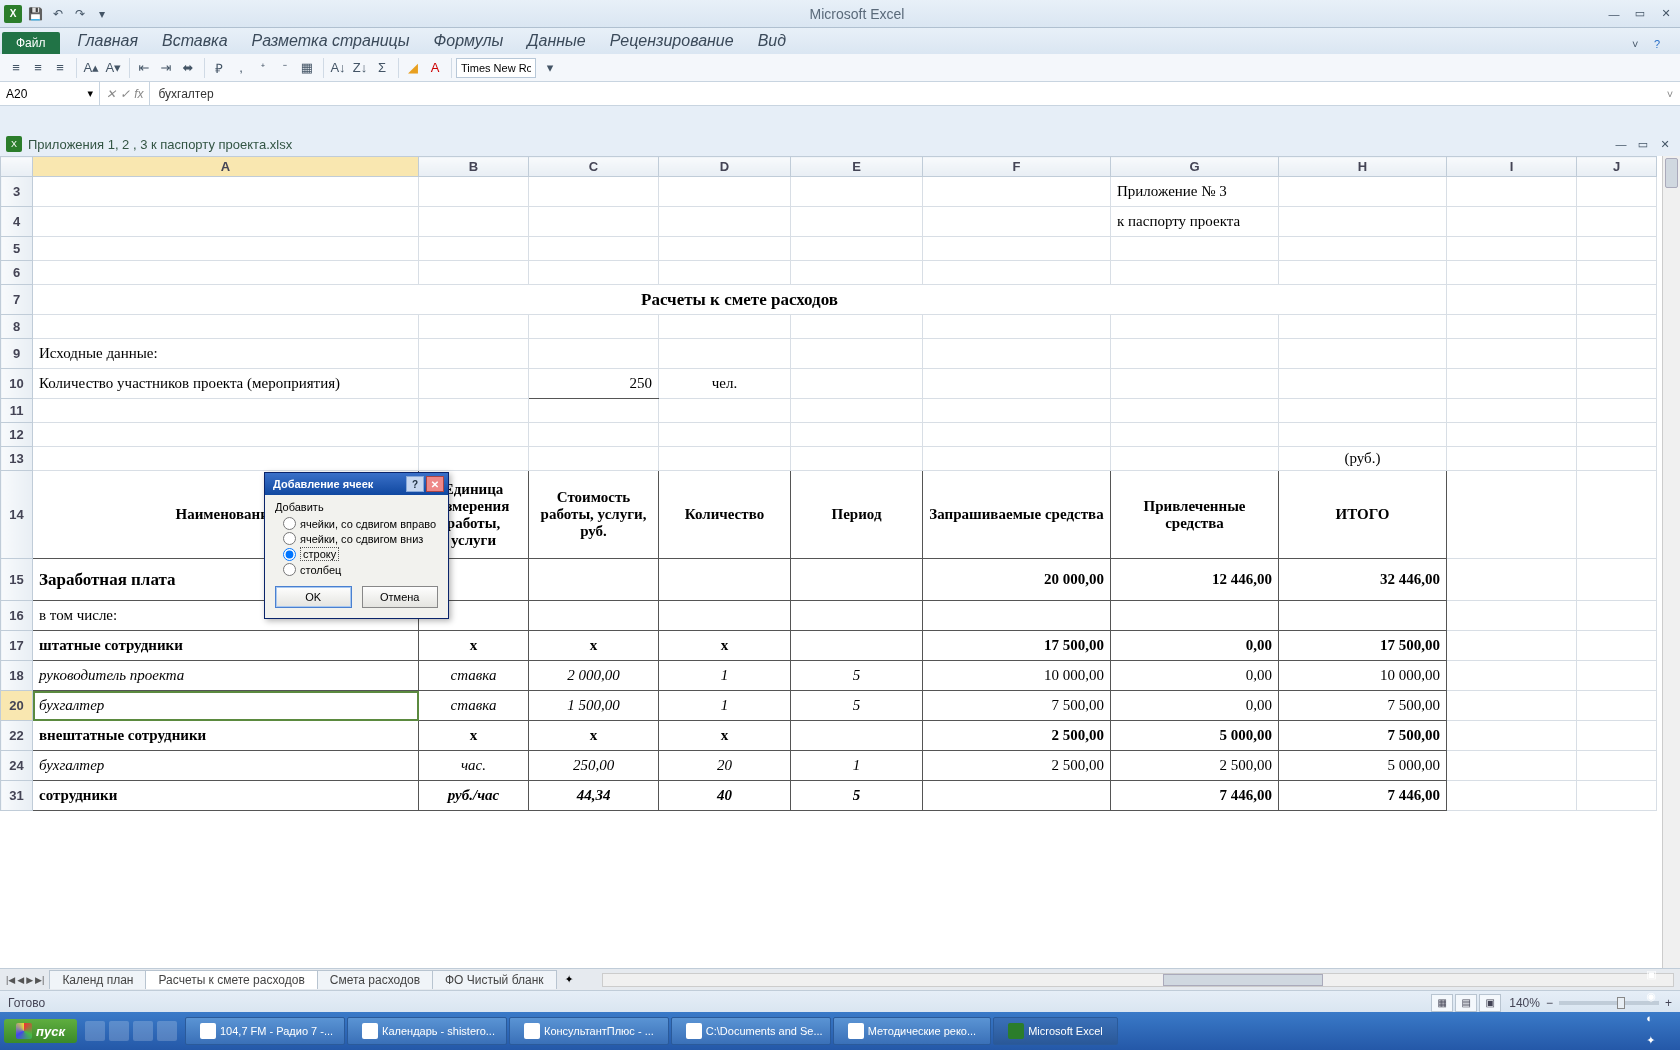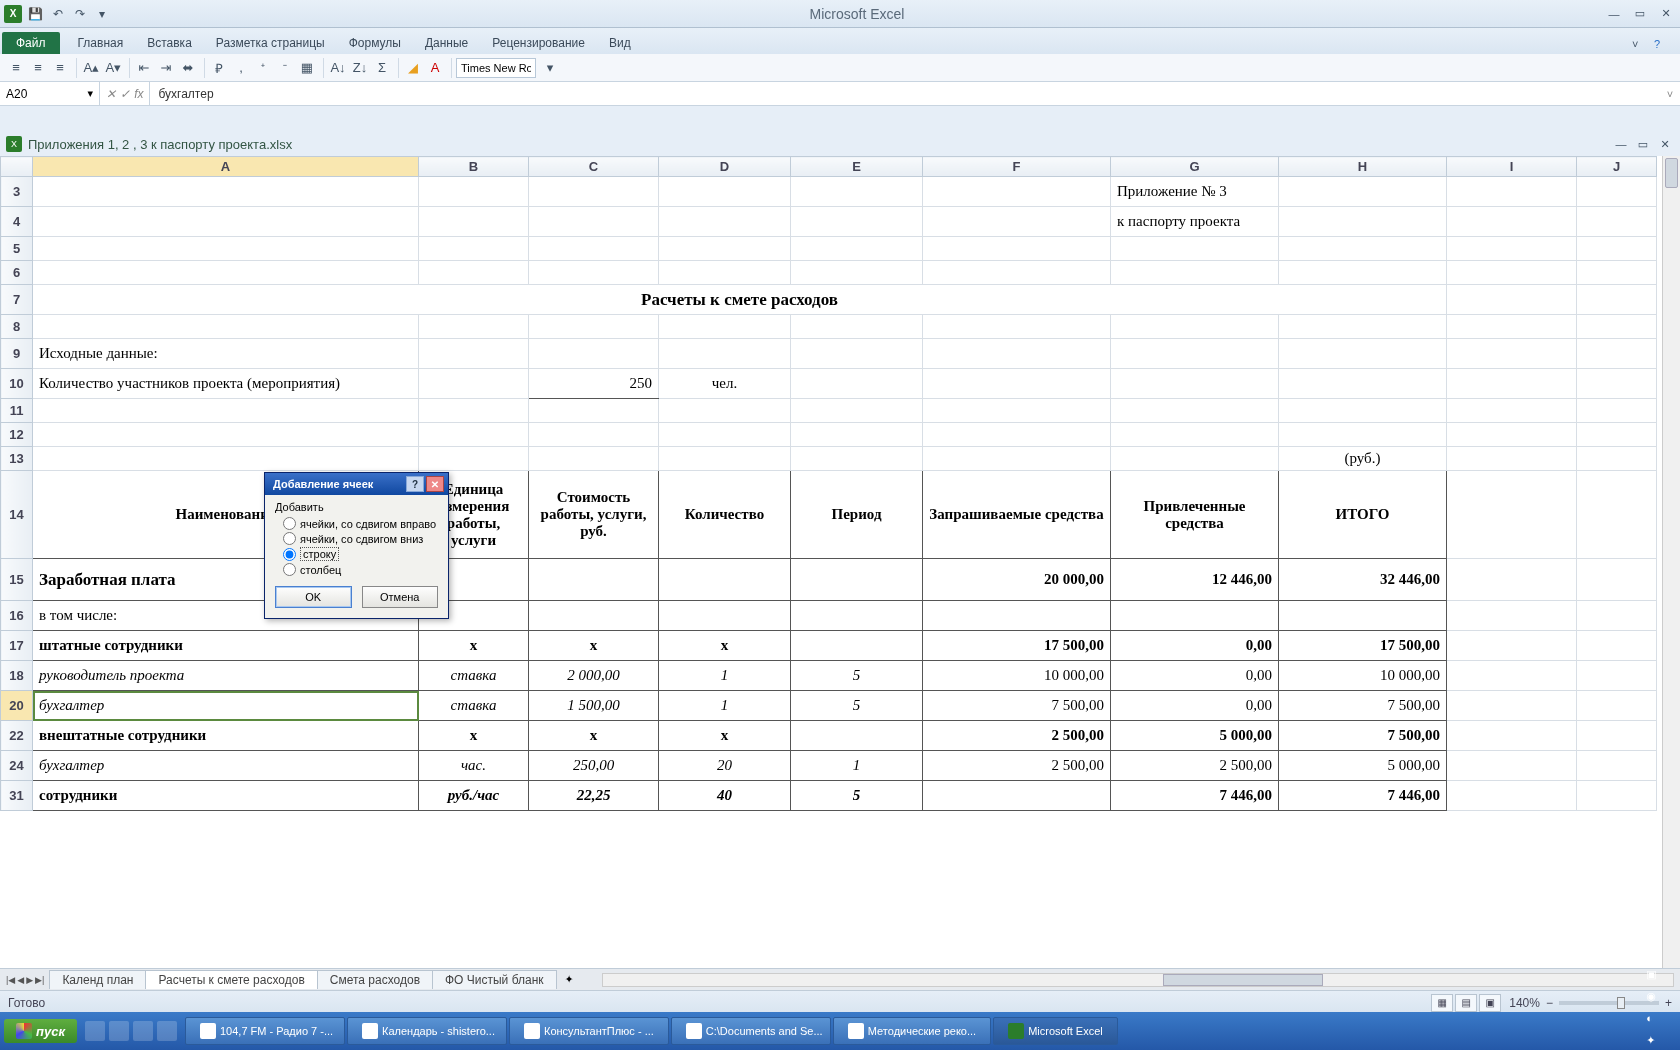--- a/index.html
+++ b/index.html
@@ -10,21 +10,21 @@
 .excel-icon { width: 18px; height: 18px; background: #2b7d2b; color: #fff; display: inline-flex; align-items: center; justify-content: center; font-weight: bold; font-size: 10px; border-radius: 2px; margin-right: 6px; }
 .qat { display: flex; gap: 6px; align-items: center; }
 .qat-icon { width: 16px; height: 16px; display: inline-flex; align-items: center; justify-content: center; color: #456; font-size: 12px; cursor: pointer; }
 .titlebar-title { flex: 1; text-align: center; color: #5a6a7a; font-size: 14px; }
 .win-controls { display: flex; gap: 6px; }
 .win-controls span { width: 20px; height: 16px; display: inline-flex; align-items: center; justify-content: center; color: #456; cursor: pointer; }
 
 
 .ribbon-tabs { height: 26px; background: linear-gradient(#e8f0f8, #dae6f2); display: flex; align-items: flex-end; padding-left: 2px; }
 .file-tab { background: #217346; color: #fff; padding: 4px 14px; font-size: 12px; border-radius: 2px 2px 0 0; margin-right: 6px; cursor: pointer; }
-.ribbon-tab { padding: 4px 12px; font-size: 12px; color: #3b4a5a; cursor: pointer; }
+.ribbon-tab { padding: 4px 12px; font-size: 16px; color: #3b4a5a; cursor: pointer; font-style: italic; }
 .ribbon-help { margin-left: auto; margin-right: 10px; display: flex; gap: 6px; align-items: center; }
 .ribbon-help span { width: 16px; height: 16px; cursor: pointer; color: #456; }
 
 
 .toolbar { height: 28px; background: #f4f7fb; border-bottom: 1px solid #c8d4e0; display: flex; align-items: center; padding: 0 6px; gap: 4px; }
 .tool-group { display: flex; gap: 2px; align-items: center; padding-right: 6px; border-right: 1px solid #d0dae5; }
 .tool-btn { width: 20px; height: 20px; display: inline-flex; align-items: center; justify-content: center; cursor: pointer; color: #456; font-size: 13px; }
 .font-sel { background: #fff; border: 1px solid #b8c8d8; height: 20px; padding: 0 4px; font-size: 11px; width: 80px; }
 
 
@@ -475,21 +475,21 @@
   <td class="cell right bthick">2 500,00</td>
   <td class="cell right bthick">2 500,00</td>
   <td class="cell right bthick">5 000,00</td>
   <td class="cell"></td>
           <td class="cell"></td>
 </tr>
 <tr class="rh-30">
           <th class="row-header">31</th>
   <td class="cell bold bthick">сотрудники</td>
   <td class="cell bold italic center bthick">руб./час</td>
-  <td class="cell bold italic center bthick">22,25</td>
+  <td class="cell bold italic center bthick">44,34</td>
   <td class="cell bold italic center bthick">40</td>
   <td class="cell bold italic center bthick">5</td>
   <td class="cell bold right bthick"></td>
   <td class="cell bold right bthick">7 446,00</td>
   <td class="cell bold right bthick">7 446,00</td>
   <td class="cell"></td>
           <td class="cell"></td>
 </tr>
 </tbody>
     </table>

